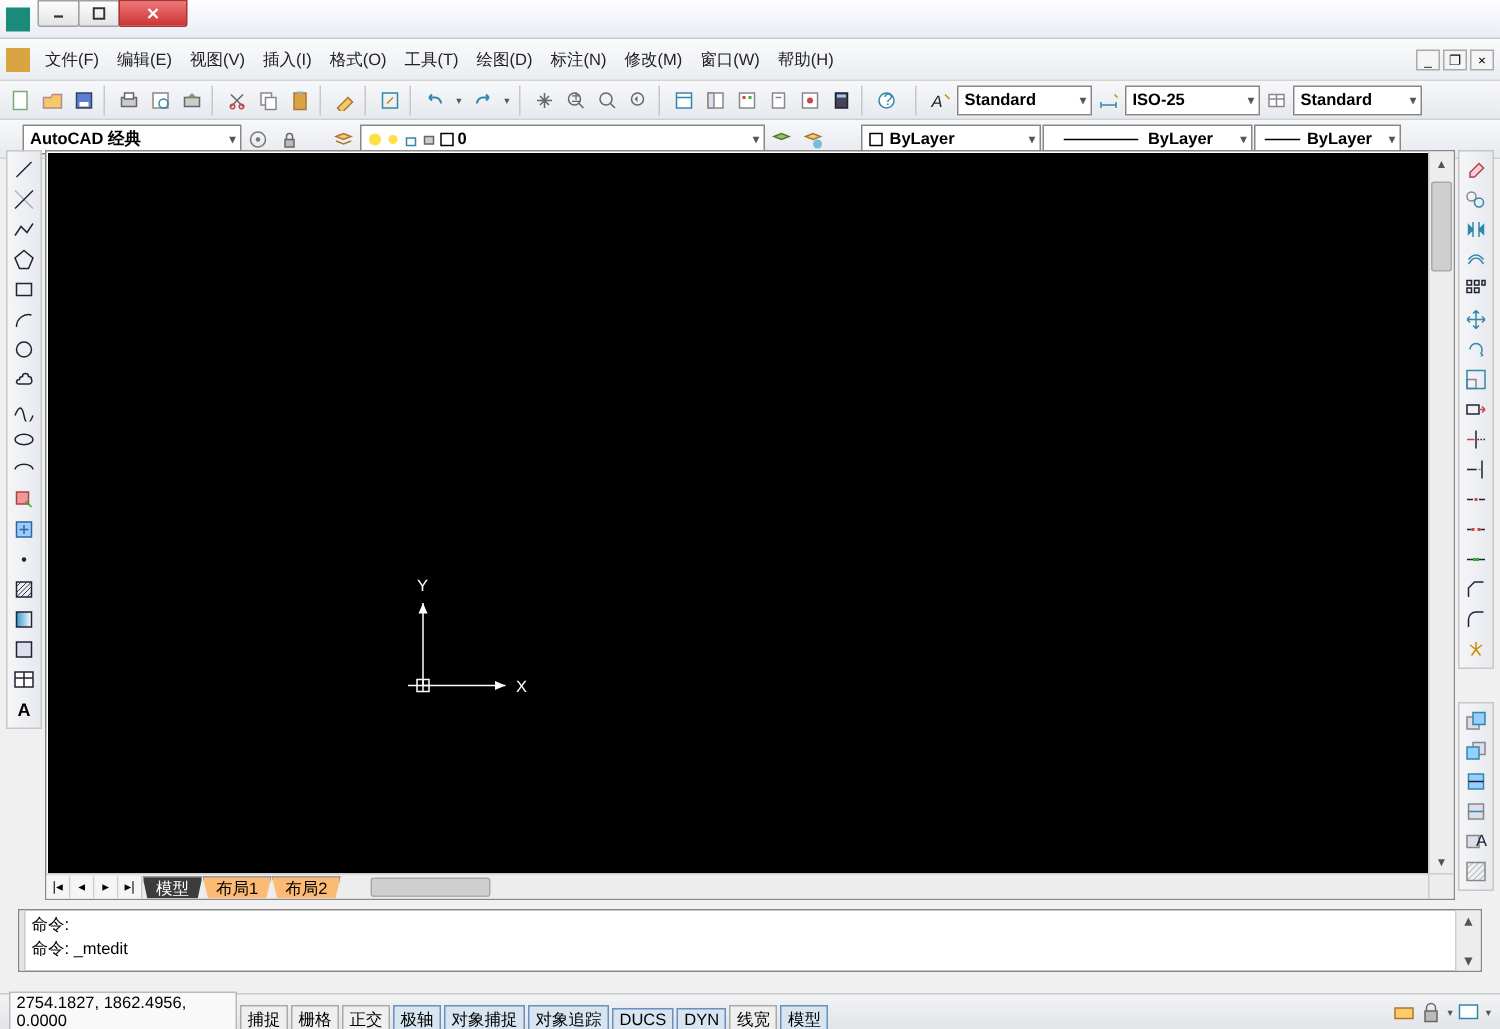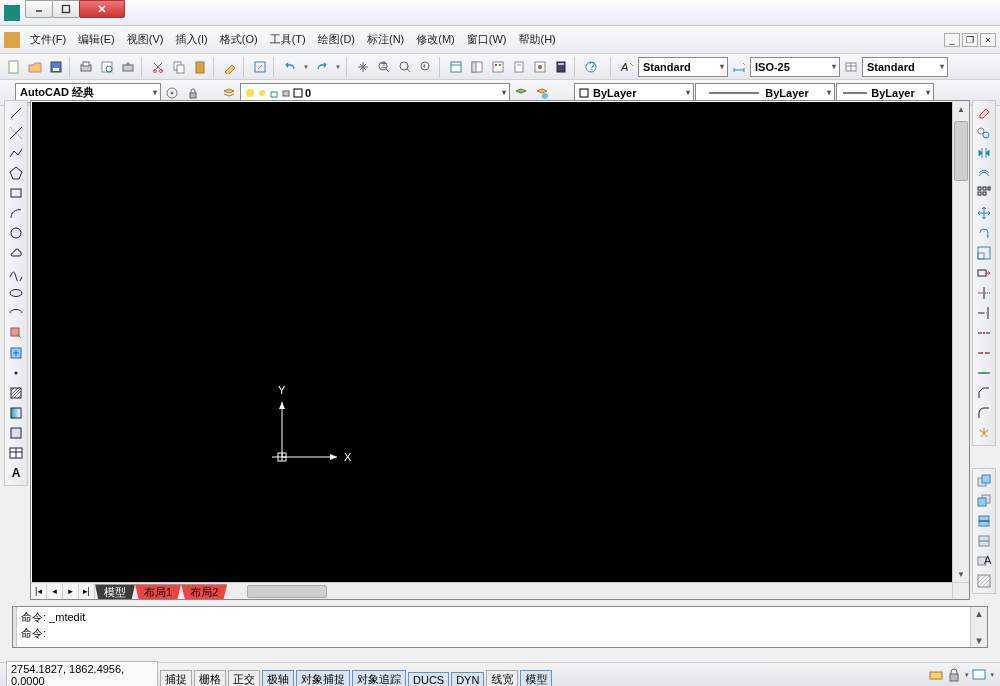--- a/index.html
+++ b/index.html
@@ -43,21 +43,21 @@
 .right-tb2 { position: absolute; right: 4px; top: 468px; width: 24px; background: linear-gradient(90deg,#f5f6f8,#e6e9ee); border: 1px solid #c8c8c8; padding: 2px 1px;}
 
 
 .draw-wrap { position: absolute; left: 30px; right: 30px; top: 100px; height: 500px; background: #fff; border: 1px solid #888;}
 .canvas { position: absolute; left: 1px; right: 17px; top: 1px; bottom: 17px; background: #000;}
 .vscroll { position: absolute; right: 0; top: 0; bottom: 17px; width: 17px; background: #ededed; border-left:1px solid #ccc;}
 .vscroll .thumb { position:absolute; left:1px; right:1px; top:20px; height:60px; background:#cfcfcf; border:1px solid #aaa; border-radius:2px;}
 .vscroll .arr { position:absolute; left:0; right:0; height:16px; display:flex; align-items:center; justify-content:center; font-size:8px; color:#555;}
 .hscroll-row { position: absolute; left:0; right:17px; bottom:0; height:17px; background:#ededed; border-top:1px solid #ccc; display:flex; align-items:center;}
 .hnav { width:16px; height:15px; display:flex; align-items:center; justify-content:center; font-size:9px; border-right:1px solid #ccc; background:#f5f5f5; cursor:pointer;}
-.tab { height:15px; padding:0 8px; background:#ef4444; border:1px solid #999; border-bottom:none; display:flex; align-items:center; font-size:11px; cursor:pointer; margin-top:1px; clip-path: polygon(0 0, 100% 0, 92% 100%, 8% 100%);}
+.tab { height:15px; padding:0 8px; background:#fdba74; border:1px solid #999; border-bottom:none; display:flex; align-items:center; font-size:11px; cursor:pointer; margin-top:1px; clip-path: polygon(0 0, 100% 0, 92% 100%, 8% 100%);}
 .tab.active { background:#3c3c3c; color:#fff;}
 .hscroll-track { flex:1; position:relative; height:15px;}
 .hscroll-track .thumb { position:absolute; top:1px; bottom:1px; left:20px; width:80px; background:#cfcfcf; border:1px solid #aaa; border-radius:2px;}
 .corner { position:absolute; right:0; bottom:0; width:17px; height:17px; background:#ededed; border-left:1px solid #ccc; border-top:1px solid #ccc;}
 
 
 .ucs { position: absolute; left: 240px; top: 280px; color: #fff; font-size: 11px;}
 .ucs-svg { overflow: visible;}
 
 
@@ -675,22 +675,22 @@
     <div class="hscroll-track">
         <div class="thumb"></div>
       </div>
   </div>
   <div class="corner"></div>
 </div>
 
 <div class="cmdwin">
   <div class="grip"></div>
   <div class="lines">
+    <div>命令:</div>
     <div>命令: _mtedit</div>
-    <div>命令:</div>
   </div>
   <div class="vs">
       <span>▴</span>
       <span>▾</span>
     </div>
 </div>
 
 <div class="statusbar">
   <div class="coord">2754.1827, 1862.4956, 0.0000</div>
   <div class="st-btn">捕捉</div>

